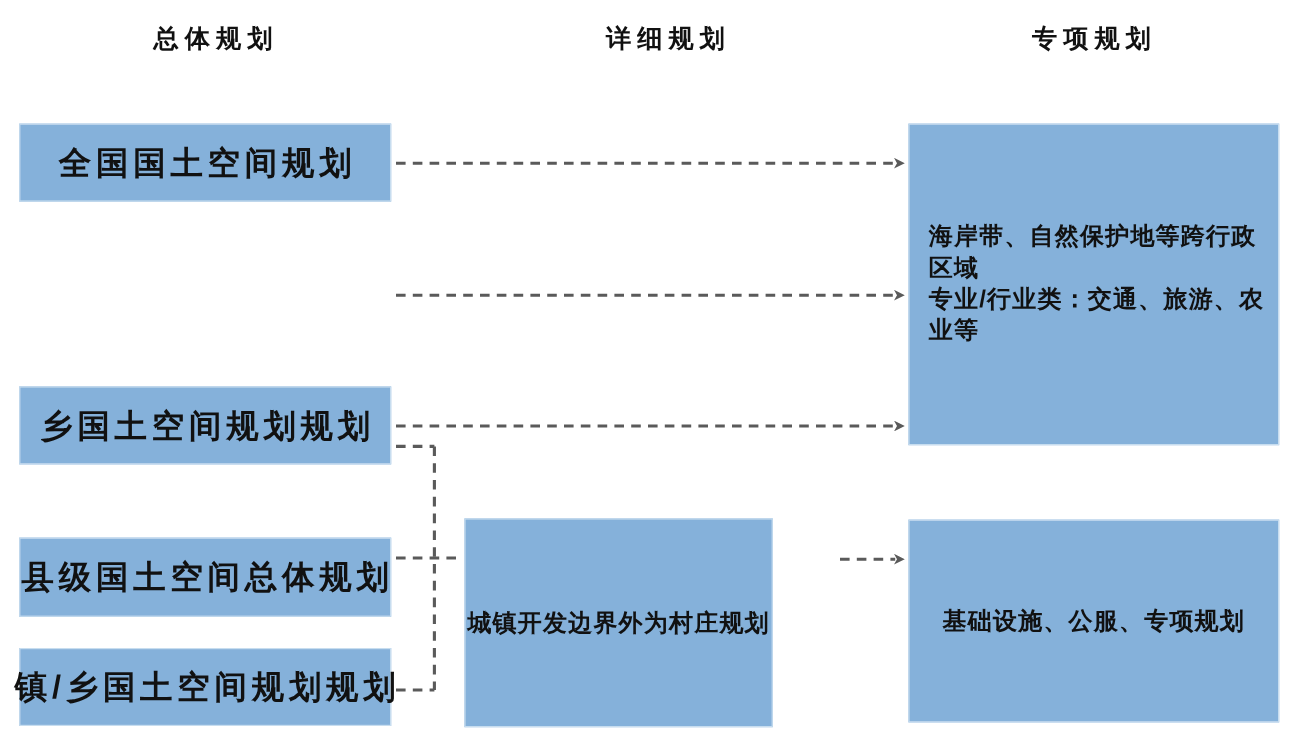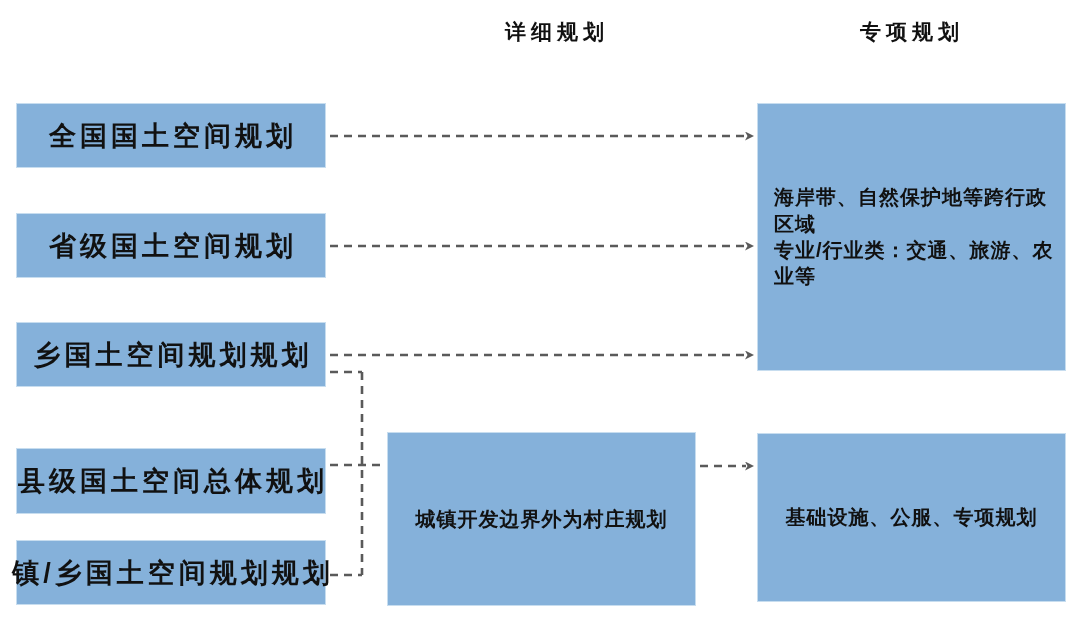--- a/index.html
+++ b/index.html
@@ -45,21 +45,21 @@
     width: 310px;
     height: 65px;
     font-size: 27px;
     letter-spacing: 4px;
     text-indent: 4px;
     white-space: nowrap;
   }
   .detailed-box {
     left: 387px;
     top: 432px;
-    width: 309px;
+    width: 257px;
     height: 174px;
     font-size: 20px;
     letter-spacing: 1px;
     white-space: nowrap;
   }
   .special-box-large {
     left: 757px;
     top: 103px;
     width: 309px;
     height: 268px;
@@ -90,20 +90,21 @@
     stroke-width: 2.6;
     stroke-dasharray: 8 6;
   }
   svg.connectors marker path { fill: var(--connector); }
 </style>
 </head>
 <body>
 
 <div class="canvas">
 
+  <div class="col-header" style="left:30px;">总体规划</div>
   <div class="col-header" style="left:407px;">详细规划</div>
   <div class="col-header" style="left:762px;">专项规划</div>
 
   <svg class="connectors" viewBox="0 0 1080 622">
     <defs>
       <marker id="arrow" markerWidth="9" markerHeight="9" refX="1" refY="4.5" orient="auto" markerUnits="userSpaceOnUse">
         <path d="M0,0 L9,4.5 L0,9 L2.5,4.5 Z"></path>
       </marker>
     </defs>
     <line x1="330" y1="136" x2="746" y2="136" marker-end="url(#arrow)"></line>
@@ -111,23 +112,20 @@
     <line x1="330" y1="355" x2="746" y2="355" marker-end="url(#arrow)"></line>
     <line x1="330" y1="372" x2="362" y2="372"></line>
     <line x1="362" y1="372" x2="362" y2="575"></line>
     <line x1="330" y1="465" x2="385" y2="465"></line>
     <line x1="330" y1="575" x2="362" y2="575"></line>
     <line x1="700" y1="466" x2="746" y2="466" marker-end="url(#arrow)"></line>
   </svg>
 
   <div class="box overall-box" style="top:103px;">
     <span>全国国土空间规划</span>
-  </div>
-  <div class="box overall-box" style="top:213px;">
-    <span>省级国土空间规划</span>
   </div>
   <div class="box overall-box" style="top:322px;">
     <span>乡国土空间规划规划</span>
   </div>
   <div class="box overall-box" style="top:448px;height:66px;">
     <span>县级国土空间总体规划</span>
   </div>
   <div class="box overall-box" style="top:540px;">
     <span>镇/乡国土空间规划规划</span>
   </div>

